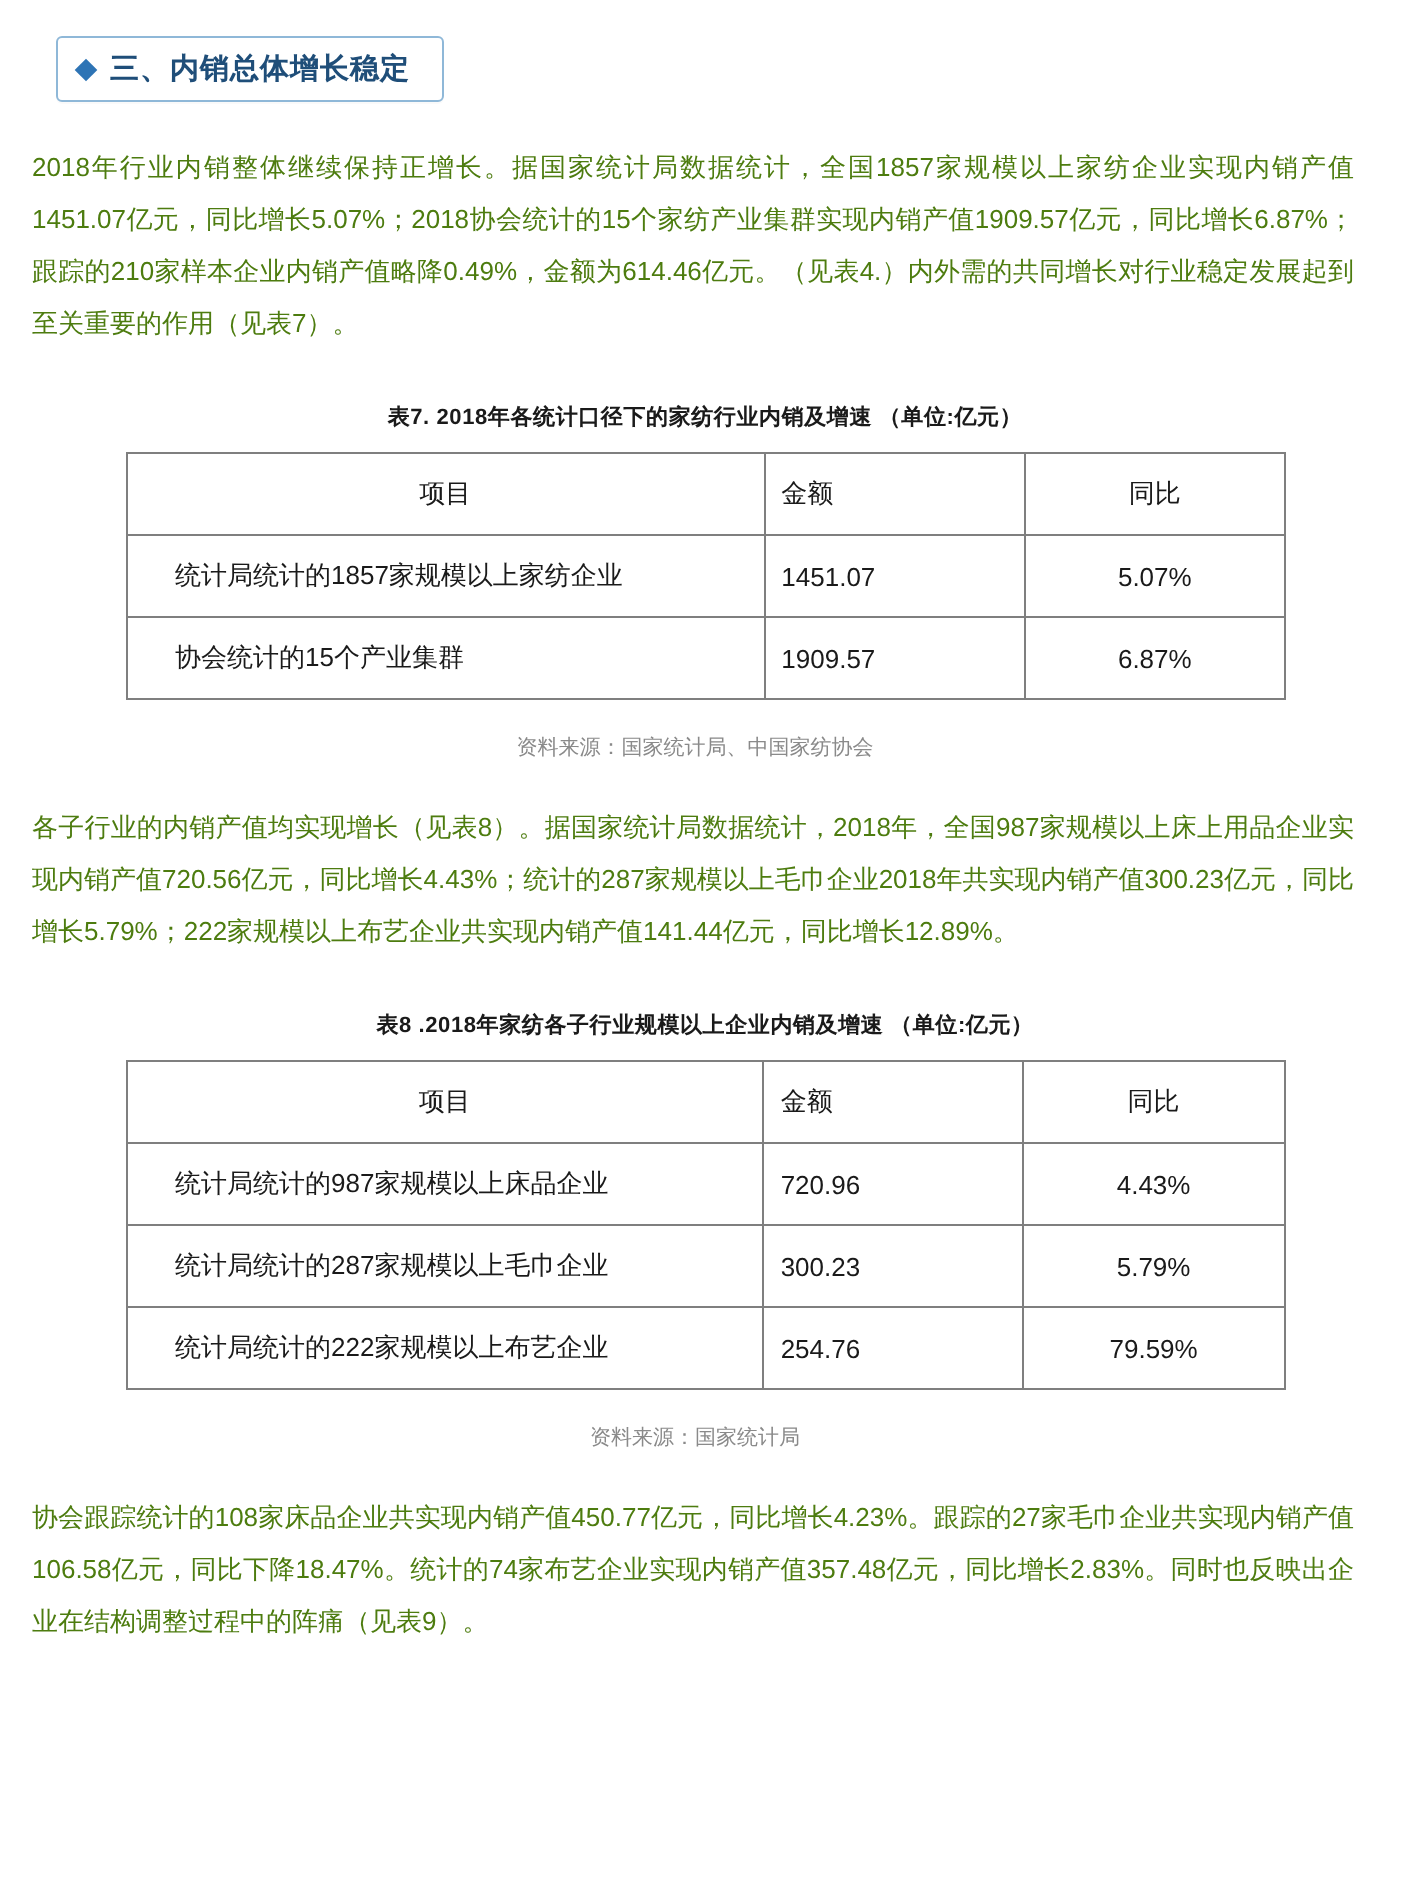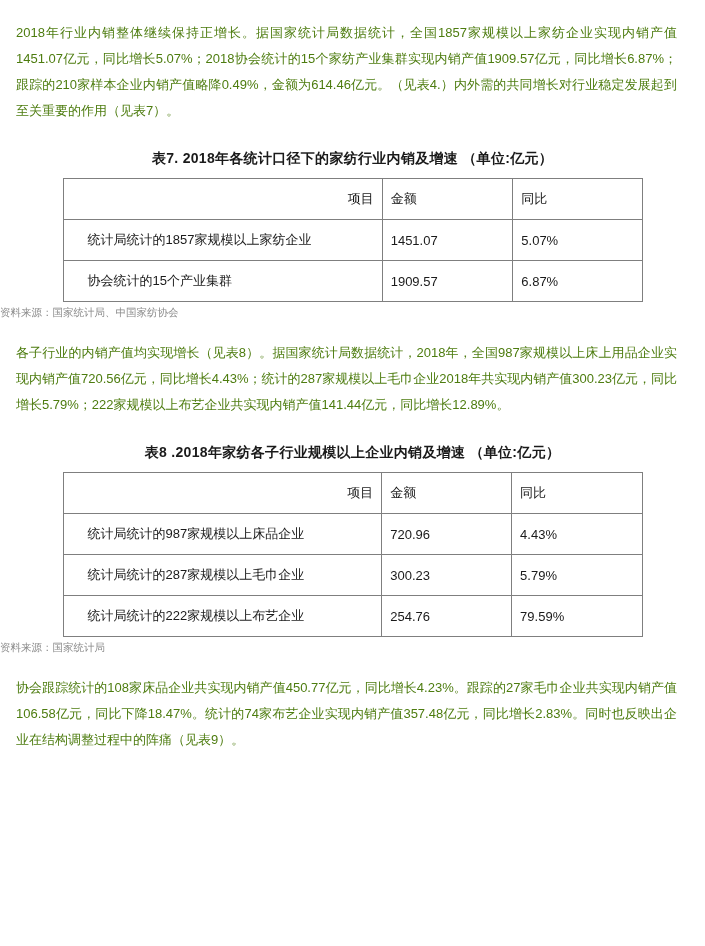--- a/index.html
+++ b/index.html
@@ -55,21 +55,21 @@
     line-height: 2.0;
     text-align: justify;
     color: #4d7c0f;
   }
 
   
   .table-block {
     margin-top: 26px;
   }
   .table-caption {
-    font-size: 14px;
+    font-size: 11px;
     font-weight: bold;
     color: #1a1a1a;
     margin: 0 0 10px 0;
     text-align: center;
     letter-spacing: 0.3px;
   }
   table.data {
     border-collapse: collapse;
     margin: 0 auto;
     width: 580px;
@@ -83,43 +83,48 @@
   }
   table.data tr.head td {
     font-weight: normal;
   }
   table.data td.col-item {
     width: 330px;
     padding-left: 24px;
     text-align: left;
   }
   table.data tr.head td.col-item {
-    text-align: right;
+    text-align: center;
     padding-left: 8px;
   }
   table.data td.col-amount {
     width: 125px;
     text-align: left;
   }
   table.data td.col-yoy {
     width: 125px;
-    text-align: left;
+    text-align: center;
   }
   .source {
     font-size: 10.5px;
     color: #8a8a8a;
-    margin-top: 4px;
+    text-align: center;
+    margin-top: 17px;
     margin-right: 10px;
   }
 </style>
 </head>
 <body>
 
 <div class="page">
 
+  <div class="section-header">
+    <span class="diamond"></span>
+    <span class="title">三、内销总体增长稳定</span>
+  </div>
 
   <p class="para">2018年行业内销整体继续保持正增长。据国家统计局数据统计，全国1857家规模以上家纺企业实现内销产值1451.07亿元，同比增长5.07%；2018协会统计的15个家纺产业集群实现内销产值1909.57亿元，同比增长6.87%；跟踪的210家样本企业内销产值略降0.49%，金额为614.46亿元。（见表4.）内外需的共同增长对行业稳定发展起到至关重要的作用（见表7）。</p>
 
   <div class="table-block">
     <div class="table-caption">表7. 2018年各统计口径下的家纺行业内销及增速 （单位:亿元）</div>
     <table class="data">
       <tbody>
           <tr class="head">
         <td class="col-item">项目</td>
         <td class="col-amount">金额</td>

